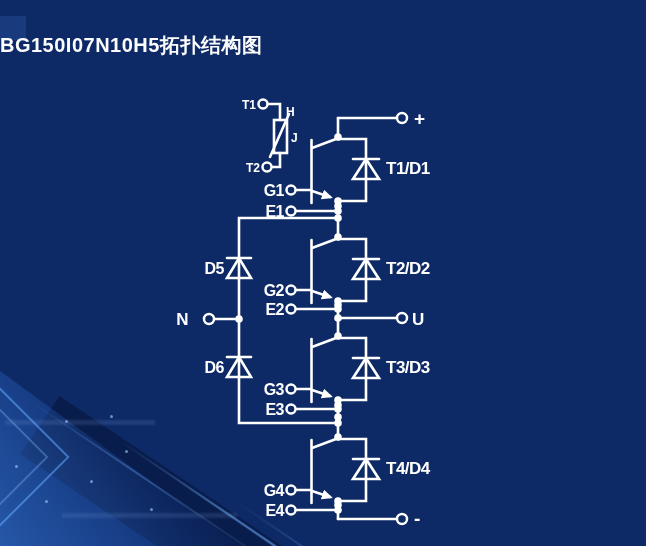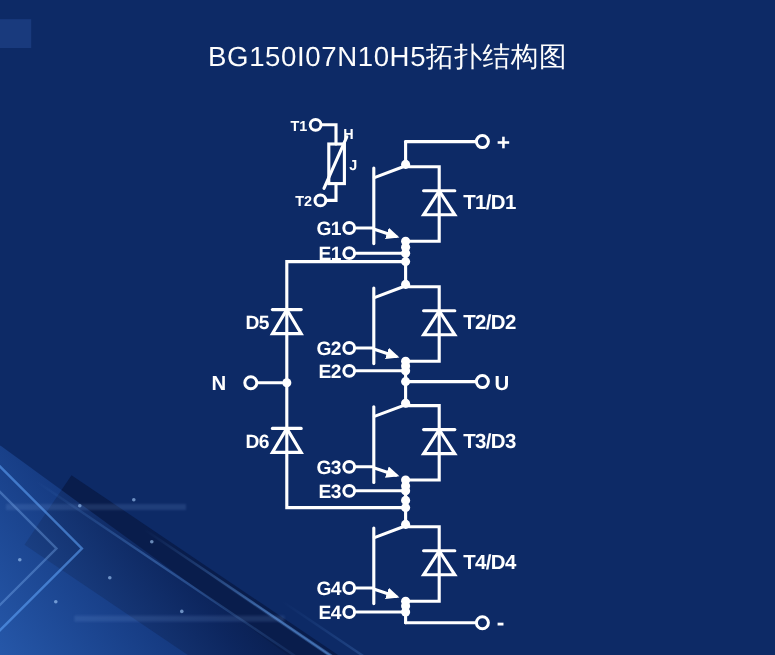--- a/index.html
+++ b/index.html
@@ -29,22 +29,22 @@
   .s3{left:175px;top:478px;width:330px;opacity:.65;}
   .s4{left:235px;top:500px;width:280px;opacity:.45;}
   .dot{position:absolute;width:3px;height:3px;border-radius:50%;
     background:rgba(170,210,255,0.6);}
   .wm{position:absolute;height:5px;background:rgba(130,170,230,0.16);filter:blur(1px);}
   .wm1{left:5px;top:420px;width:150px;}
   .wm2{left:62px;top:513px;width:175px;}
   
   .title{
     position:absolute;left:0;top:32px;width:100%;
-    text-align:center;color:#fdfdfd;
-    font-size:23px;font-weight:normal;letter-spacing:0.5px;
+    text-align:left;color:#fdfdfd;
+    font-size:20px;font-weight:bold;letter-spacing:0.5px;
   }
   
   svg{position:absolute;left:0;top:0;}
   .w{stroke:#ffffff;stroke-width:2.6;fill:none;stroke-linecap:round;}
   .ring{stroke:#ffffff;stroke-width:2.5;fill:#0d2a66;}
   .jdot{fill:#ffffff;stroke:none;}
   .lbl{fill:#ffffff;font-weight:bold;font-size:16px;letter-spacing:-0.5px;}
   .lbl-big{fill:#ffffff;font-weight:bold;font-size:17px;letter-spacing:-0.5px;}
   .lbl-sm{fill:#ffffff;font-weight:bold;font-size:12px;}
   .lbl-term{fill:#ffffff;font-weight:bold;font-size:19px;}

